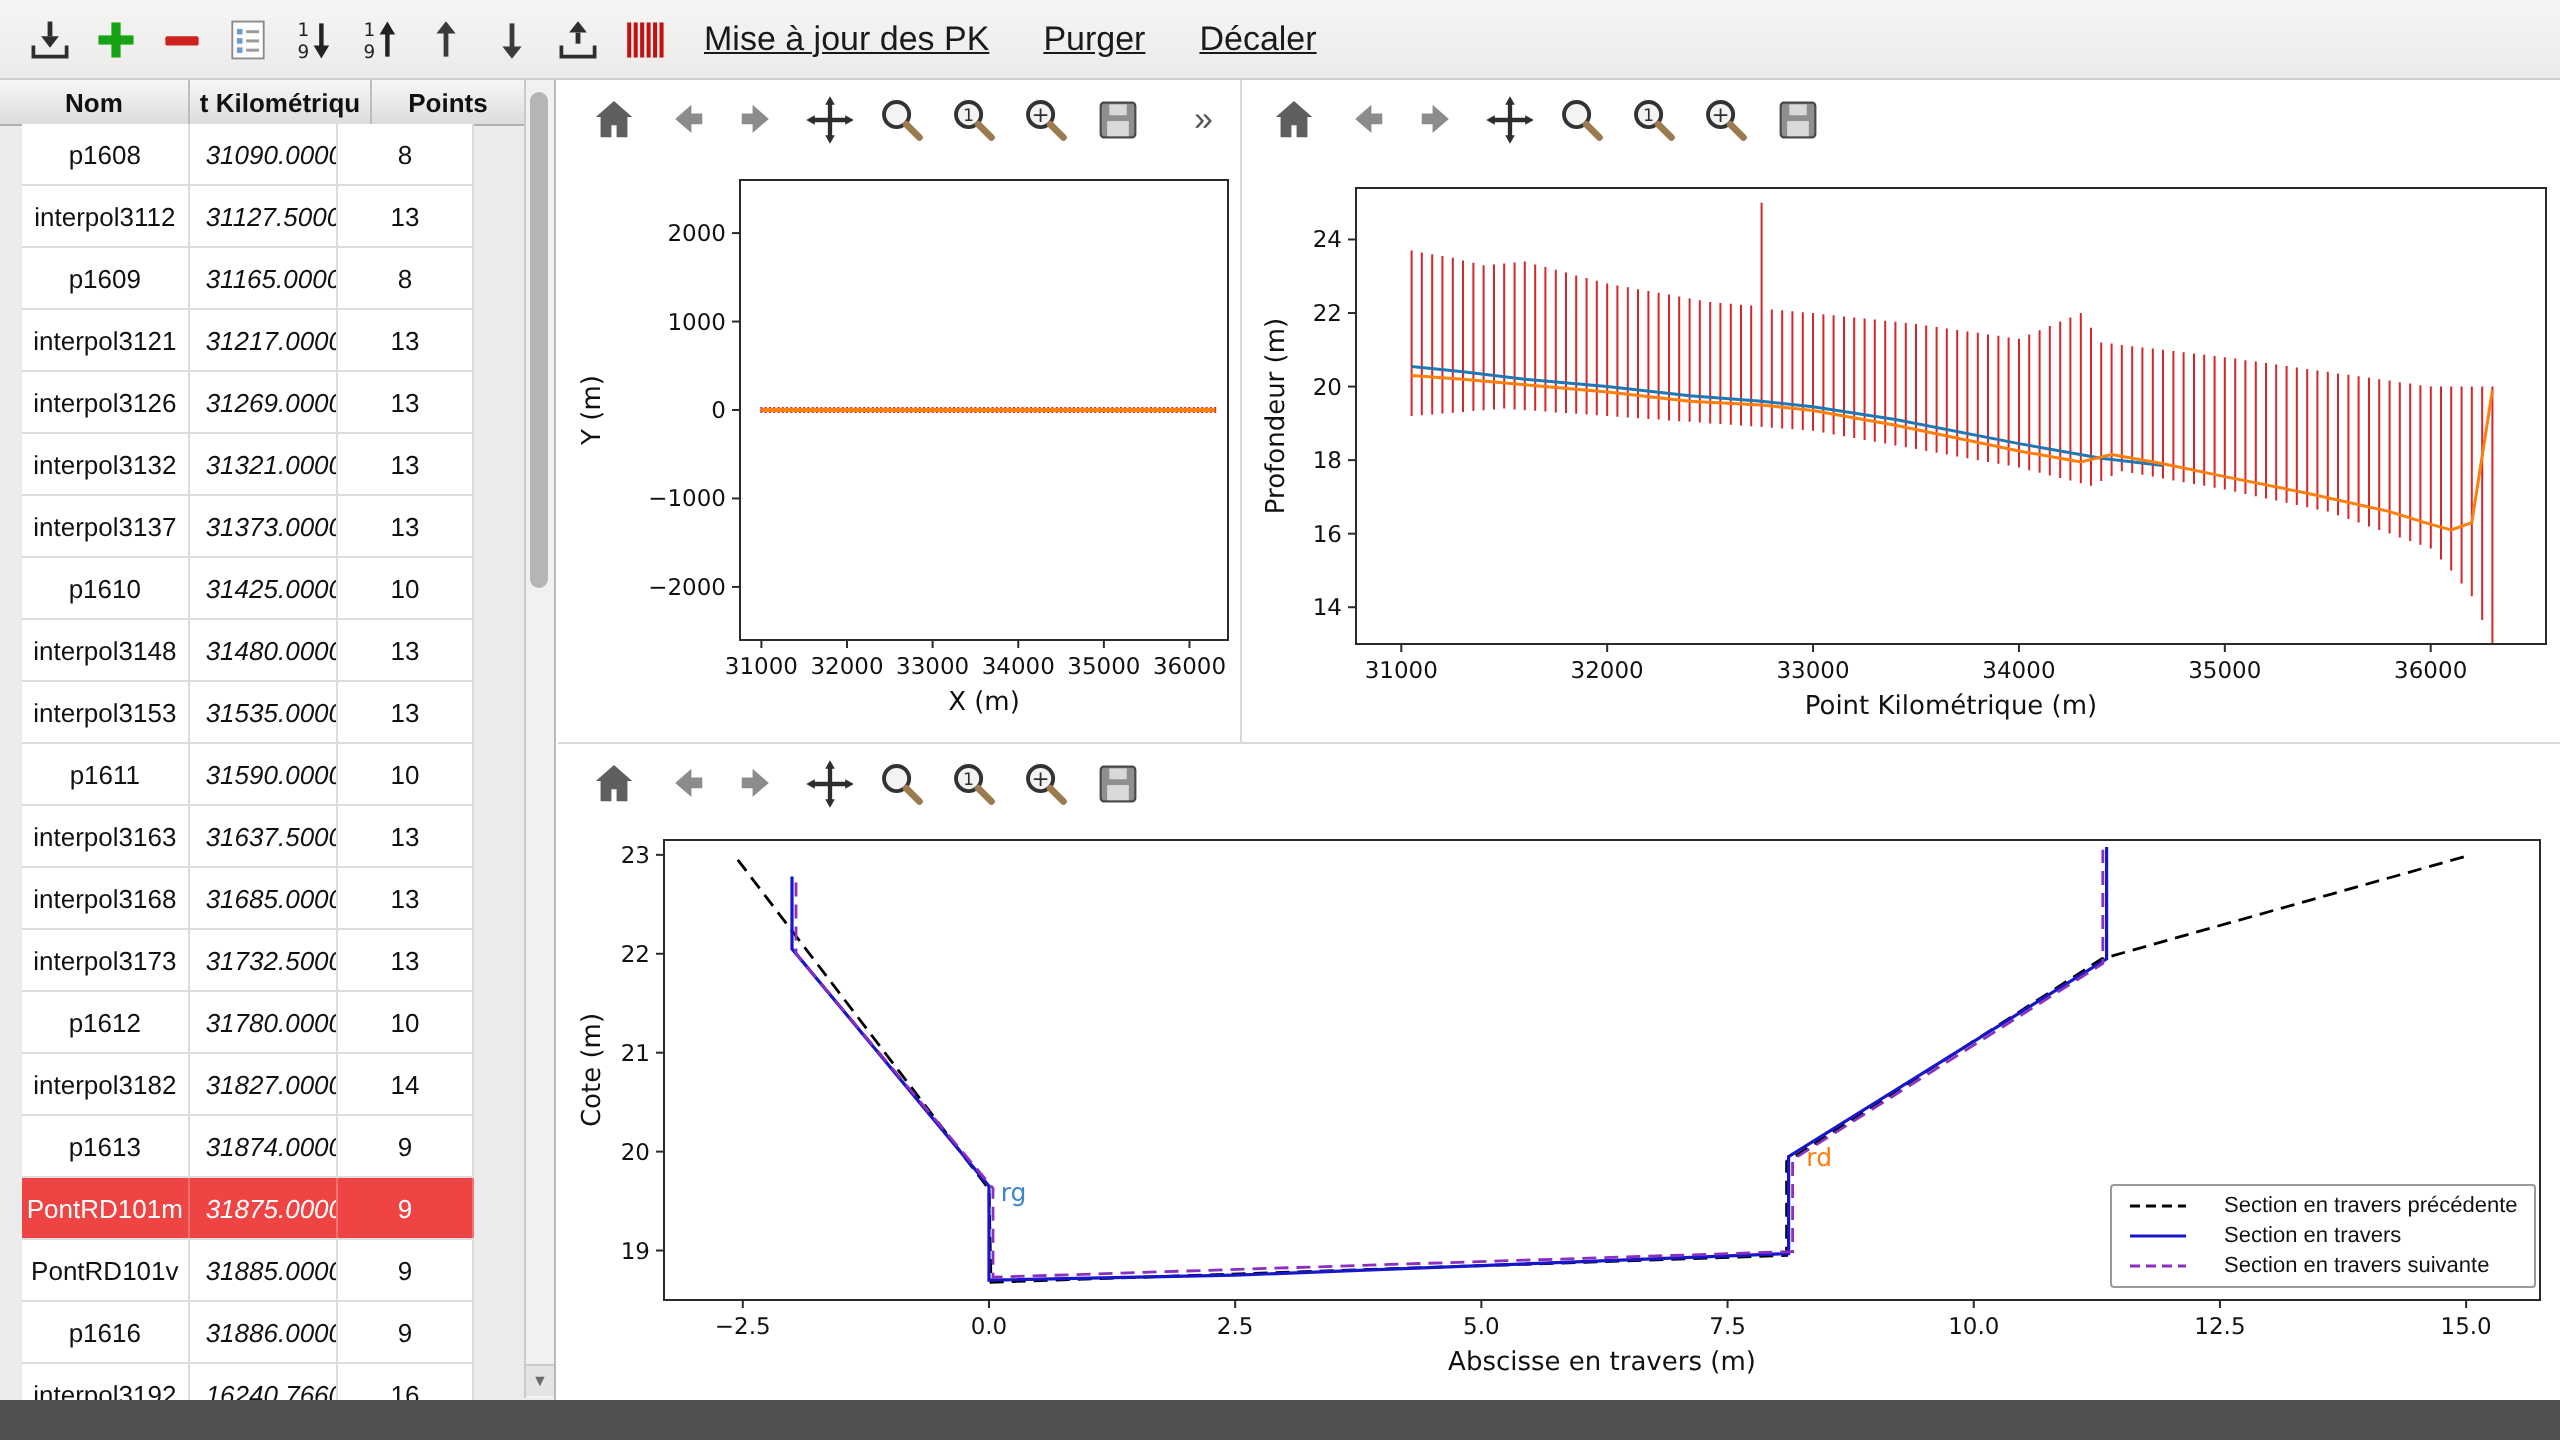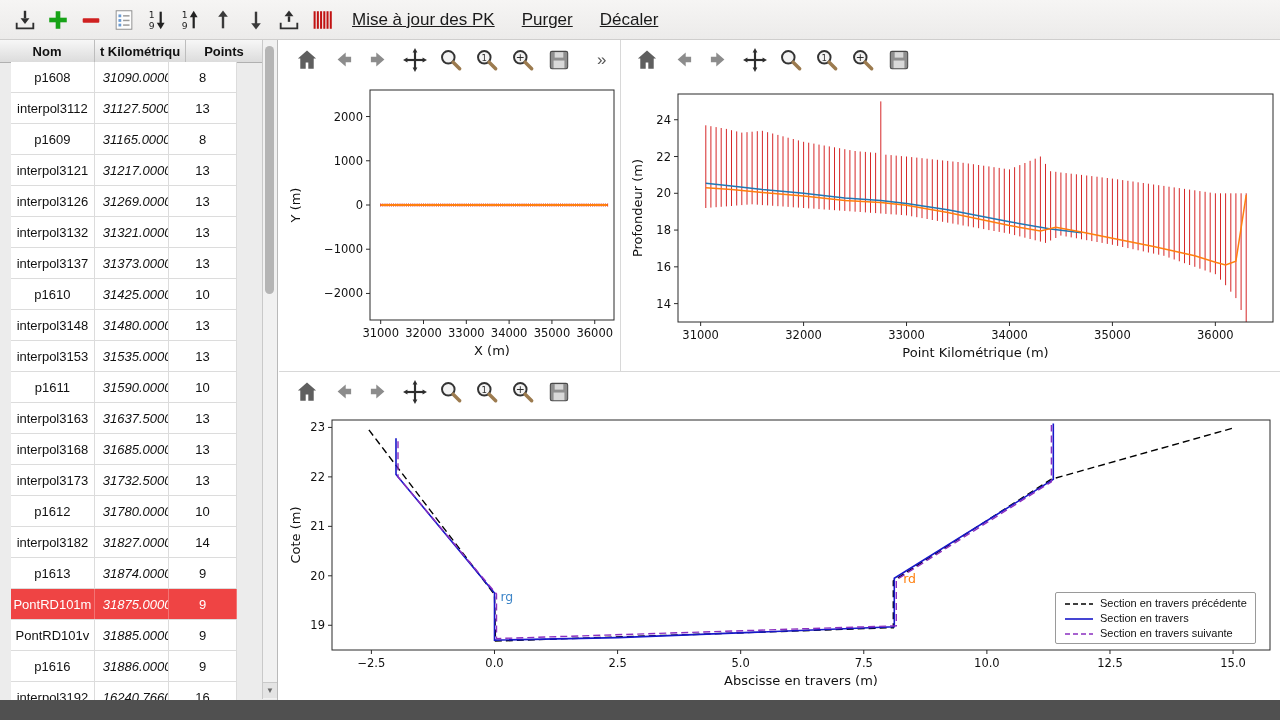--- a/index.html
+++ b/index.html
@@ -42,21 +42,21 @@
   .mover{font-size:17px;color:#555;margin-left:16px;}
   .vdiv{position:absolute;left:341px;top:0;width:1px;height:331px;background:#d8d8d8;}
   .hdiv{position:absolute;left:0;top:331px;width:1001px;height:1px;background:#d8d8d8;}
   #chart-plan{position:absolute;left:7px;top:40px;}
   #chart-prof{position:absolute;left:349px;top:40px;}
   #chart-section{position:absolute;left:7px;top:372px;}
 
   
   #legend{position:absolute;left:776px;top:552px;background:rgba(255,255,255,0.95);
     border:1px solid #9a9a9a;border-radius:2px;padding:4px 8px;display:flex;flex-direction:column;gap:3px;}
-  .leg-row{display:flex;align-items:flex-end;gap:6px;font-size:11px;color:#111;white-space:nowrap;}
+  .leg-row{display:flex;align-items:center;gap:18px;font-size:11px;color:#111;white-space:nowrap;}
 
   
   #statusbar{position:absolute;left:0;top:700px;width:1280px;height:20px;background:#505050;}
 </style>
 </head>
 <body>
 
 <div id="app">
 
   <div id="topbar">

